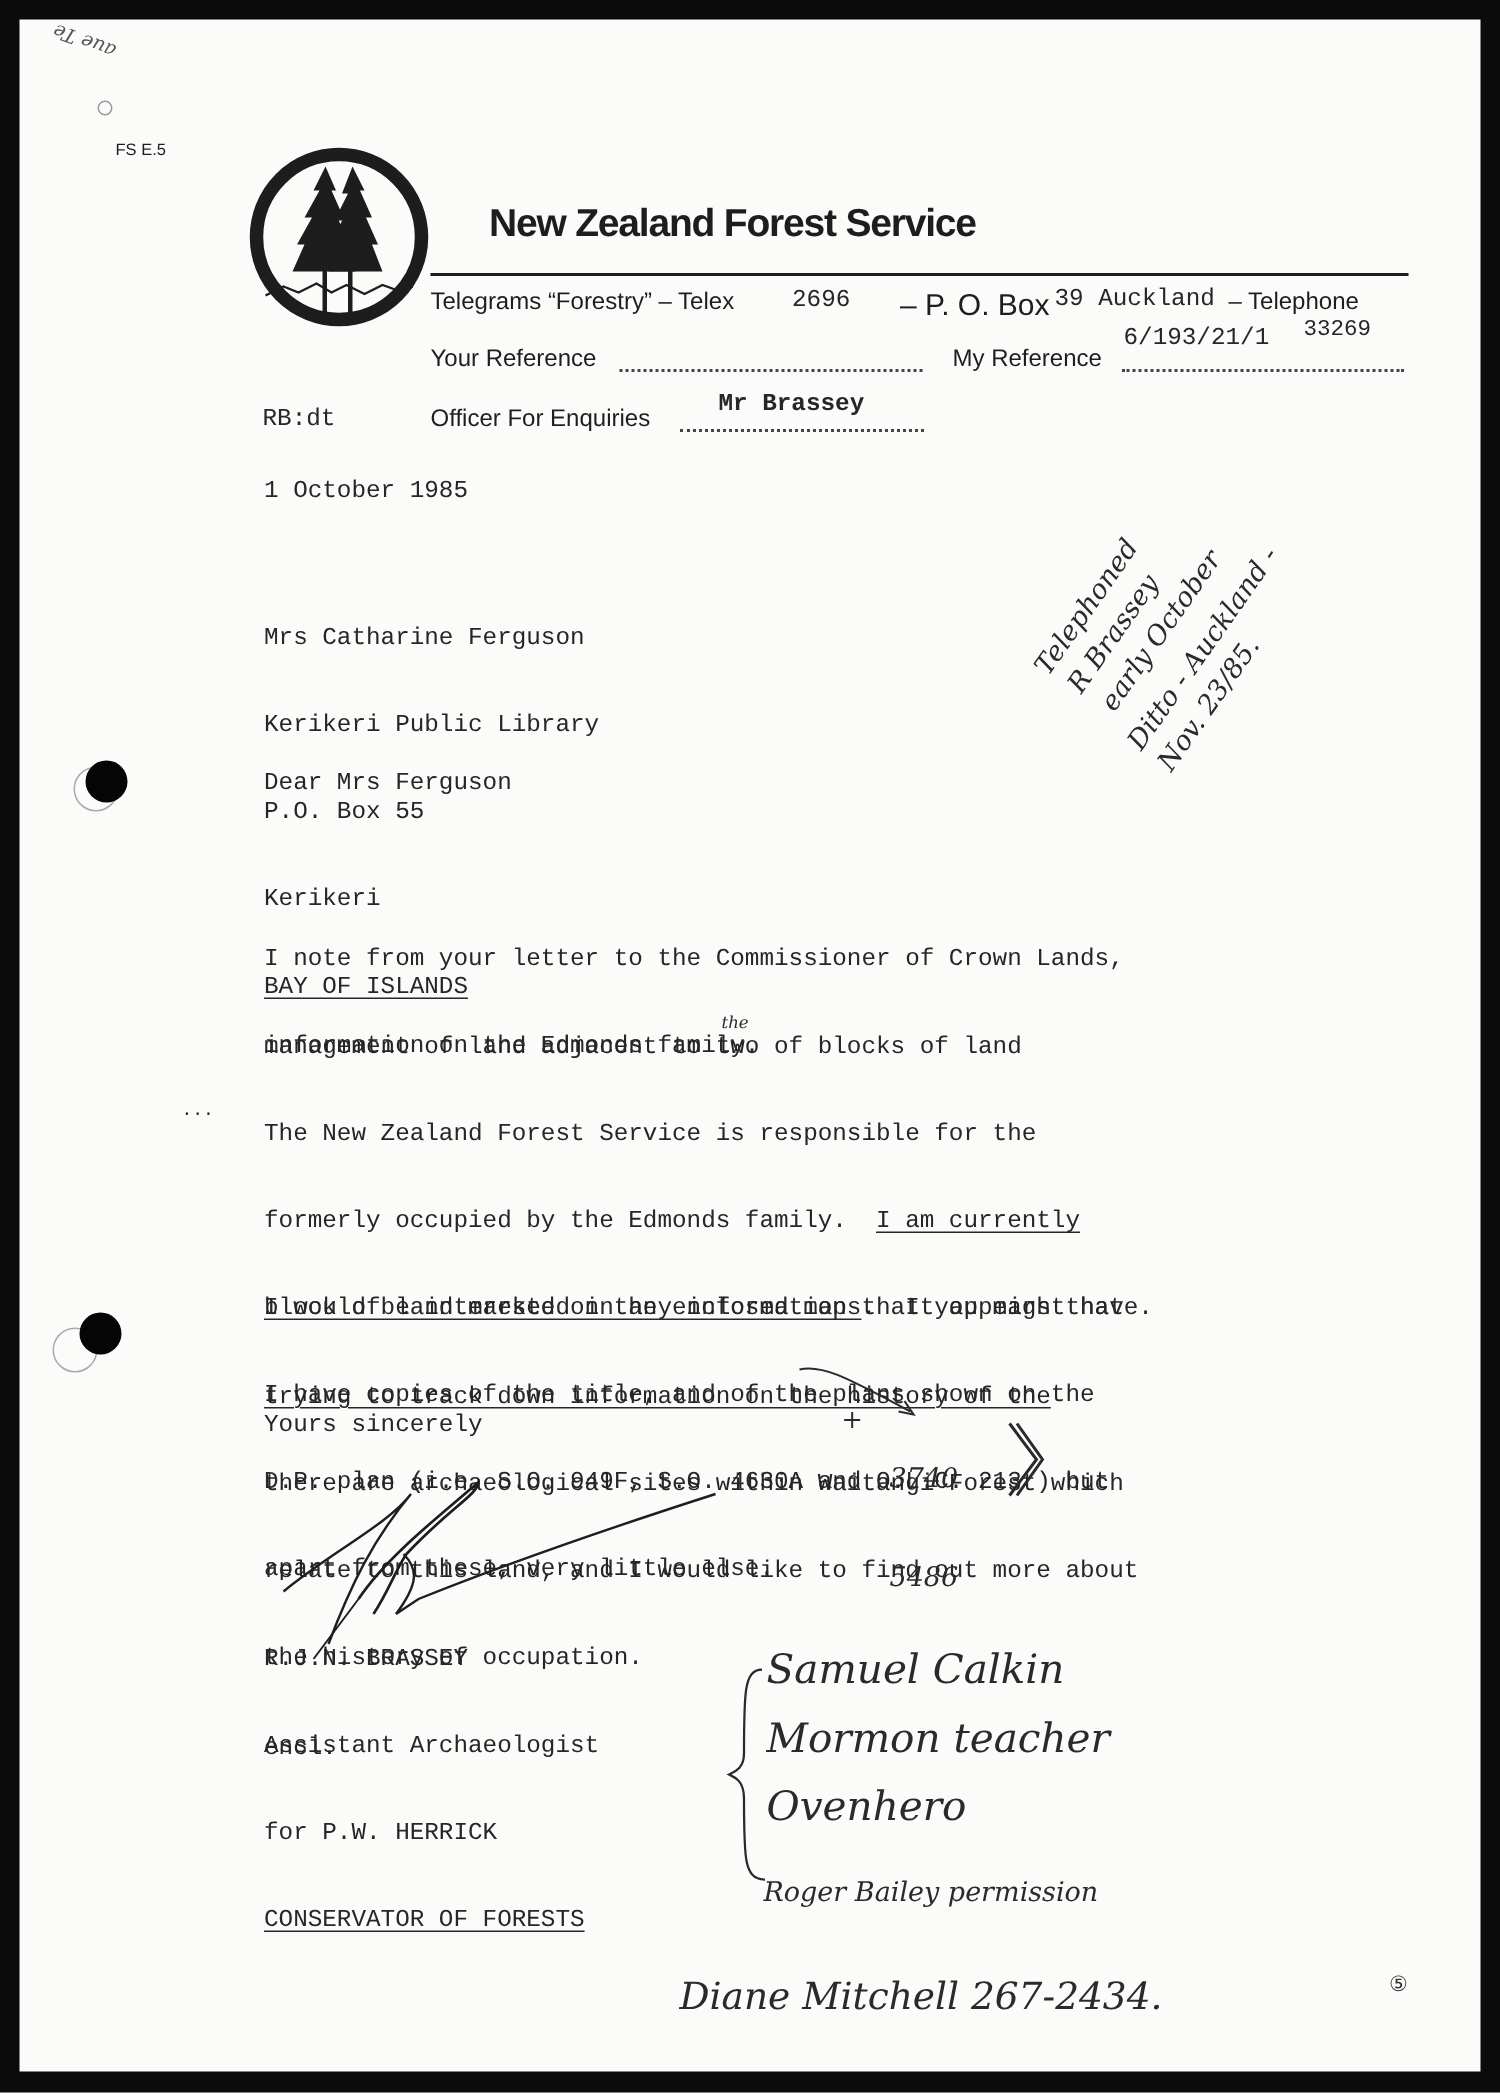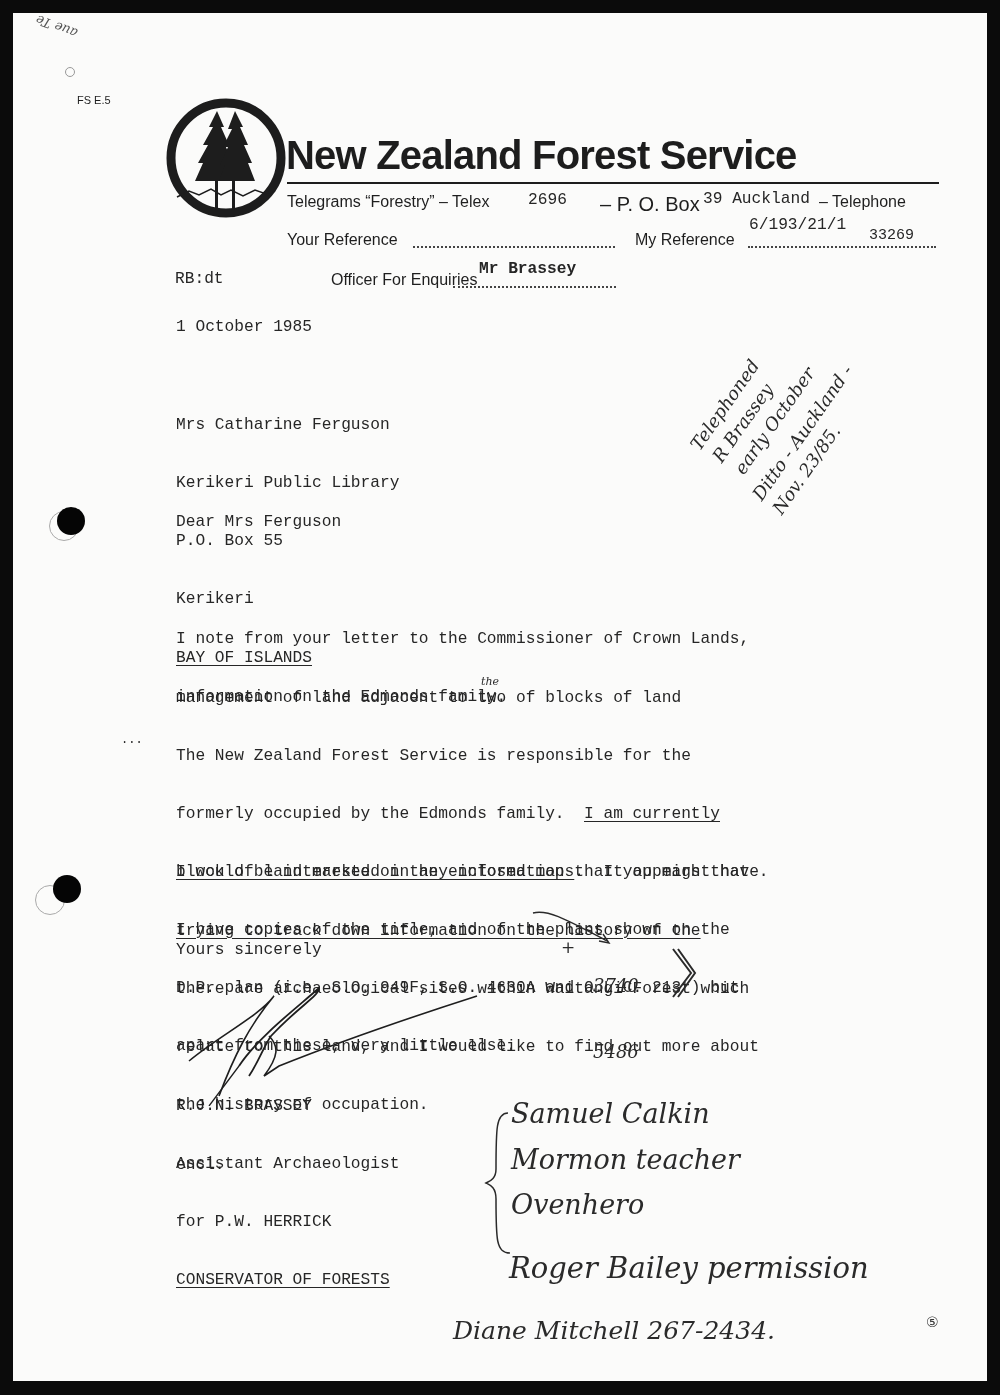--- a/index.html
+++ b/index.html
@@ -5,21 +5,21 @@
   html, body { margin:0; padding:0; }
   body { width:1000px; height:1395px; background:#0b0b0b; position:relative; overflow:hidden; }
   .page {
     position:absolute; left:13px; top:13px; width:974px; height:1368px;
     background:#fbfbfa;
   }
   .abs { position:absolute; white-space:pre; }
   .mono { font-family:"Liberation Mono", "DejaVu Sans Mono", monospace; font-size:16.2px; color:#262626; line-height:19.4px; }
   .sans { font-family:"Liberation Sans", "DejaVu Sans", sans-serif; color:#1e1e1e; }
   .hand { font-family:"DejaVu Serif", serif; font-style:italic; color:#2a2a2a; }
-  .title { font-weight:bold; font-size:40px; letter-spacing:-0.8px; color:#1d1d1d; }
+  .title { font-weight:bold; font-size:26px; letter-spacing:-0.8px; color:#1d1d1d;margin-left:40px; }
   .rule { position:absolute; background:#1d1d1d; }
   .dots { position:absolute; border-bottom:2px dotted #444; height:0; }
   .ul { text-decoration:underline; text-underline-offset:3px; text-decoration-thickness:1px; }
   .hole { position:absolute; width:28px; height:28px; border-radius:50%; background:#050505; }
   .hole-ring { position:absolute; width:28px; height:28px; border-radius:50%; border:1px solid #aaa; }
   .line { display:block; height:19.4px; }
 </style>
 </head>
 <body>
 
@@ -41,30 +41,30 @@
   </div>
 
   <div class="abs sans title" style="left:273px;top:120px;">New Zealand Forest Service</div>
   <div class="rule" style="left:274px;top:169px;width:652px;height:2px;"></div>
 
   <div class="abs sans" style="left:274px;top:180px;font-size:16px;">Telegrams “Forestry” – Telex</div>
   <div class="abs mono" style="left:515px;top:178px;">2696</div>
   <div class="abs sans" style="left:587px;top:180px;font-size:20px;">– P. O. Box</div>
   <div class="abs mono" style="left:690px;top:177px;">39 Auckland</div>
   <div class="abs sans" style="left:806px;top:180px;font-size:16px;">– Telephone</div>
-  <div class="abs mono" style="left:856px;top:213px;font-size:15px;">33269</div>
+  <div class="abs mono" style="left:856px;top:197px;font-size:15px;">33269</div>
 
   <div class="abs sans" style="left:274px;top:218px;font-size:16px;">Your Reference</div>
   <div class="dots" style="left:400px;top:233px;width:202px;"></div>
   <div class="abs sans" style="left:622px;top:218px;font-size:16px;">My Reference</div>
   <div class="abs mono" style="left:736px;top:203px;">6/193/21/1</div>
   <div class="dots" style="left:735px;top:233px;width:188px;"></div>
 
   <div class="abs mono" style="left:162px;top:257px;">RB:dt</div>
-  <div class="abs sans" style="left:274px;top:258px;font-size:16px;margin-left:44px;">Officer For Enquiries</div>
+  <div class="abs sans" style="left:274px;top:258px;font-size:16px;">Officer For Enquiries</div>
   <div class="abs mono" style="left:466px;top:247px;font-weight:bold;">Mr Brassey</div>
   <div class="dots" style="left:440px;top:273px;width:163px;"></div>
 
   <div class="abs mono" style="left:163px;top:305px;">1 October 1985</div>
 
   <div class="abs mono" style="left:163px;top:364px;">
     <span class="line">Mrs Catharine Ferguson</span>
     <span class="line">Kerikeri Public Library</span>
     <span class="line">P.O. Box 55</span>
     <span class="line">Kerikeri</span>
@@ -150,17 +150,17 @@
 
   <div class="abs" style="left:455px;top:1078px;width:30px;height:150px;">
     <svg width="30" height="150" viewBox="0 0 30 150">
         <path d="M24 4 C 12 4, 12 20, 12 60 C 12 70, 6 72, 2 74 C 6 76, 12 78, 12 90 C 12 130, 12 144, 26 144" fill="none" stroke="#2a2a2a" stroke-width="1.5"></path>
       </svg>
   </div>
   <div class="abs hand" style="left:498px;top:1131px;font-size:27px;">Mormon teacher</div>
   <div class="abs hand" style="left:498px;top:1085px;font-size:27px;">Samuel Calkin</div>
   <div class="abs hand" style="left:498px;top:1176px;font-size:27px;">Ovenhero</div>
 
-  <div class="abs hand" style="left:496px;top:1238px;font-size:29px;">Roger Bailey permission</div>
+  <div class="abs hand" style="left:496px;top:1238px;font-size:18px;">Roger Bailey permission</div>
   <div class="abs hand" style="left:440px;top:1303px;font-size:25px;">Diane Mitchell 267-2434.</div>
 
   <div class="abs sans" style="left:913px;top:1301px;font-size:14px;color:#333;">⑤</div>
 </div>
 
 </body></html>

